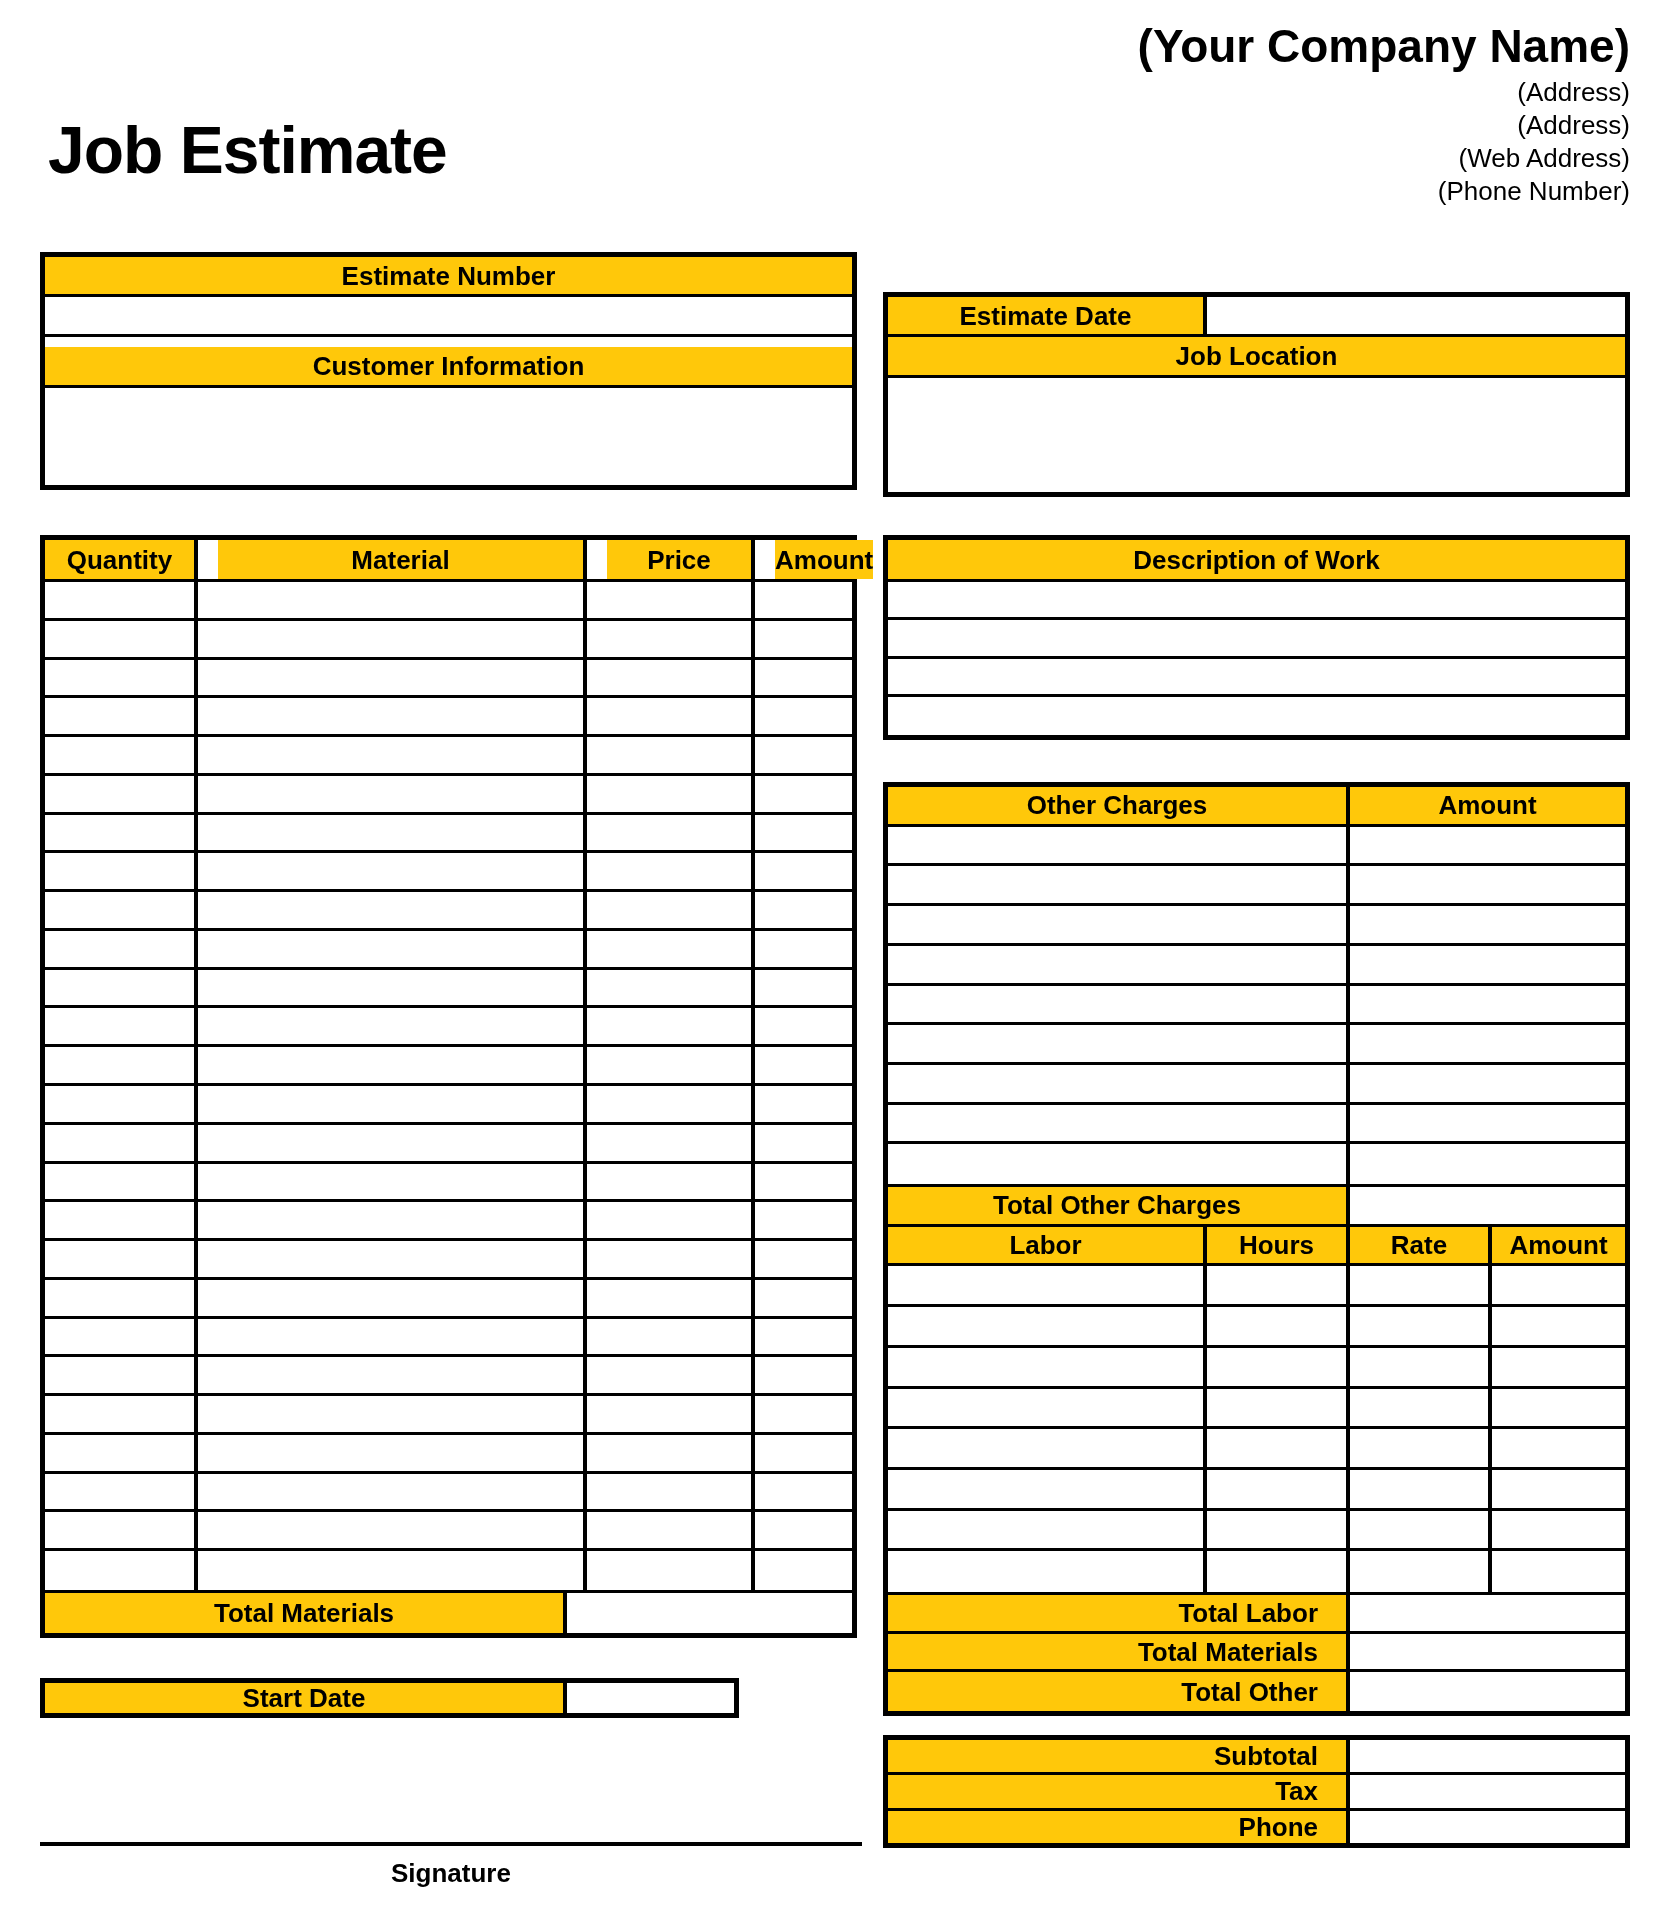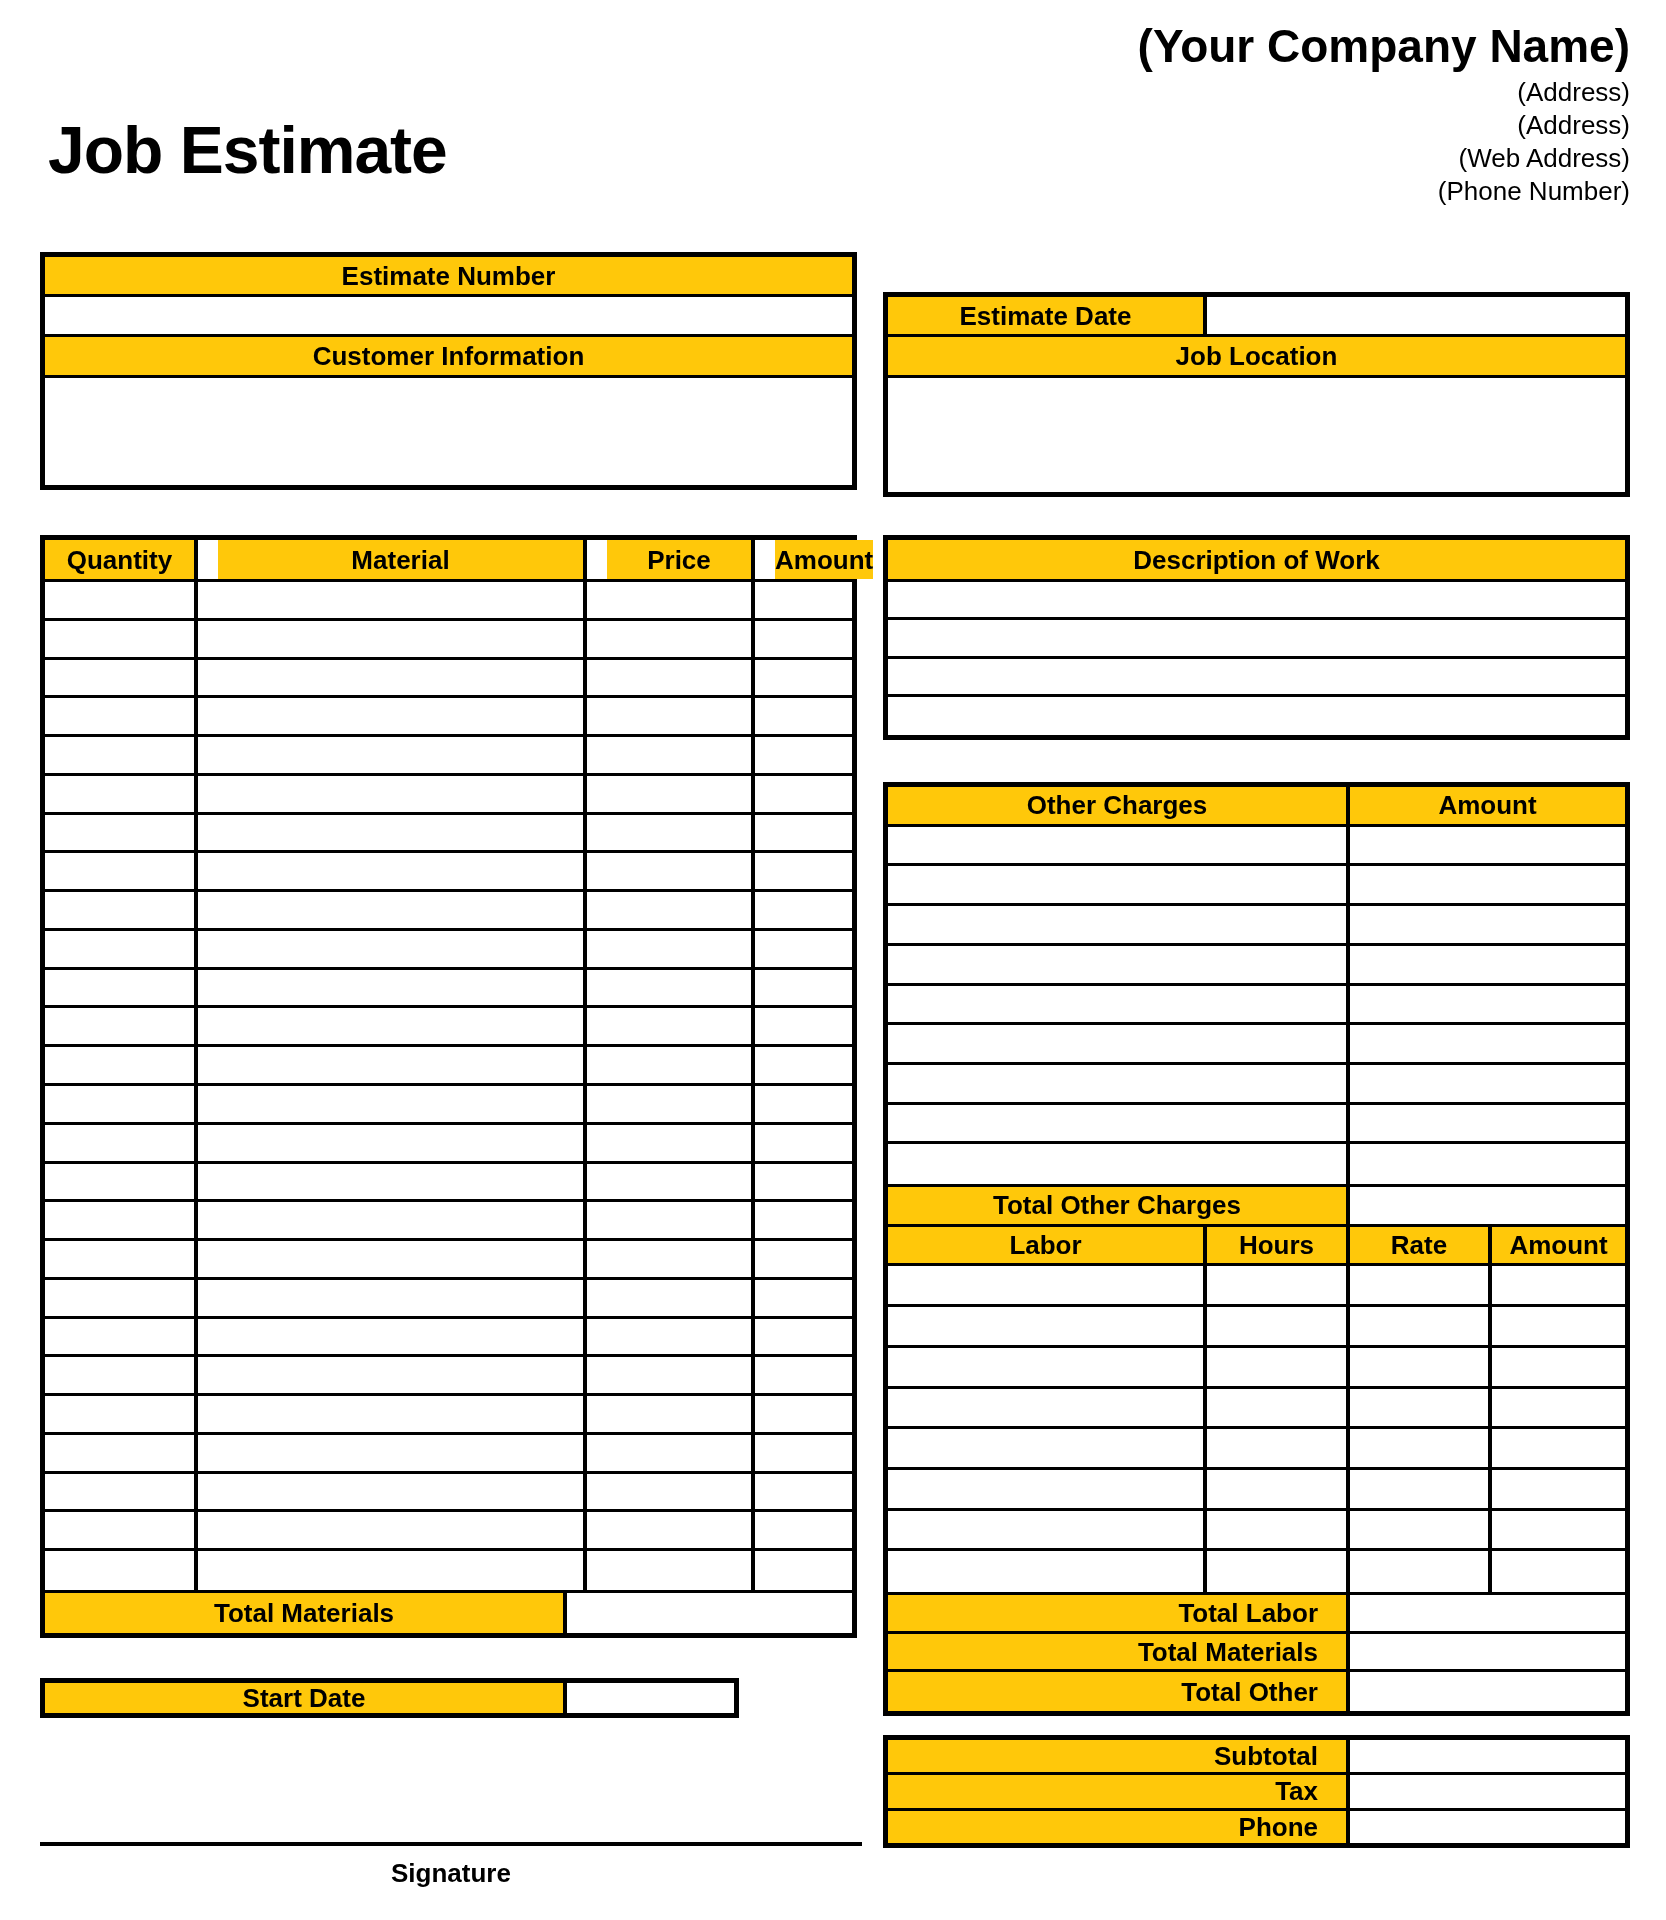--- a/index.html
+++ b/index.html
@@ -32,21 +32,21 @@
   .g-mat   { grid-template-columns:153px 369px 148px 1fr;gap:20px; }
   .g-half  { grid-template-columns:522px 1fr; }
   .g-date  { grid-template-columns:319px 1fr; }
   .g-oc    { grid-template-columns:462px 1fr; }
   .g-labor { grid-template-columns:319px 143px 142px 1fr; }
 
   
   #est-num-block   { left:40px;  top:252px; width:817px; height:238px; }
   #est-num-block .h1 { height:40px; }
   #est-num-block .w1 { height:40px; }
-  #est-num-block .h2 { height:41px; }
+  #est-num-block .h2 { height:41px;margin-top:10px; }
 
   #materials-block { left:40px;  top:535px; width:817px; height:1103px; }
   #materials-block .mhead { height:42px; }
   #materials-block .mtotal { height:40px; }
 
   #start-date-block { left:40px; top:1678px; width:699px; height:40px; flex-direction:row; display:grid; grid-template-columns:522px 1fr; }
 
   #signature-block { position:absolute; left:40px; top:1842px; width:822px; border-top:4px solid var(--ink); }
   #signature-label { text-align:center; font-weight:bold; font-size:26px; padding-top:12px; }
 

